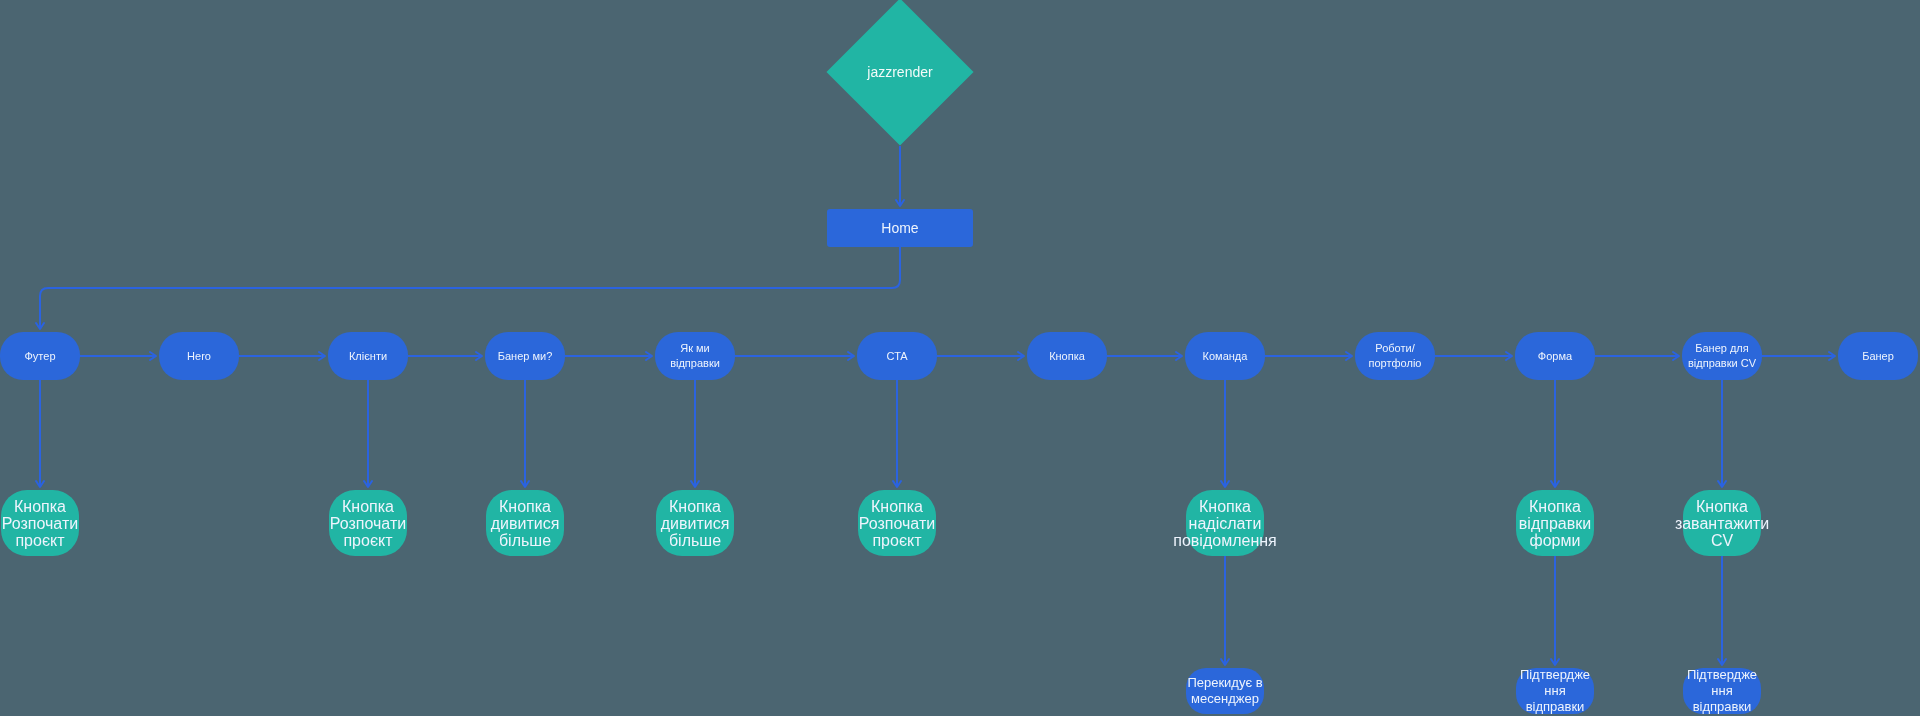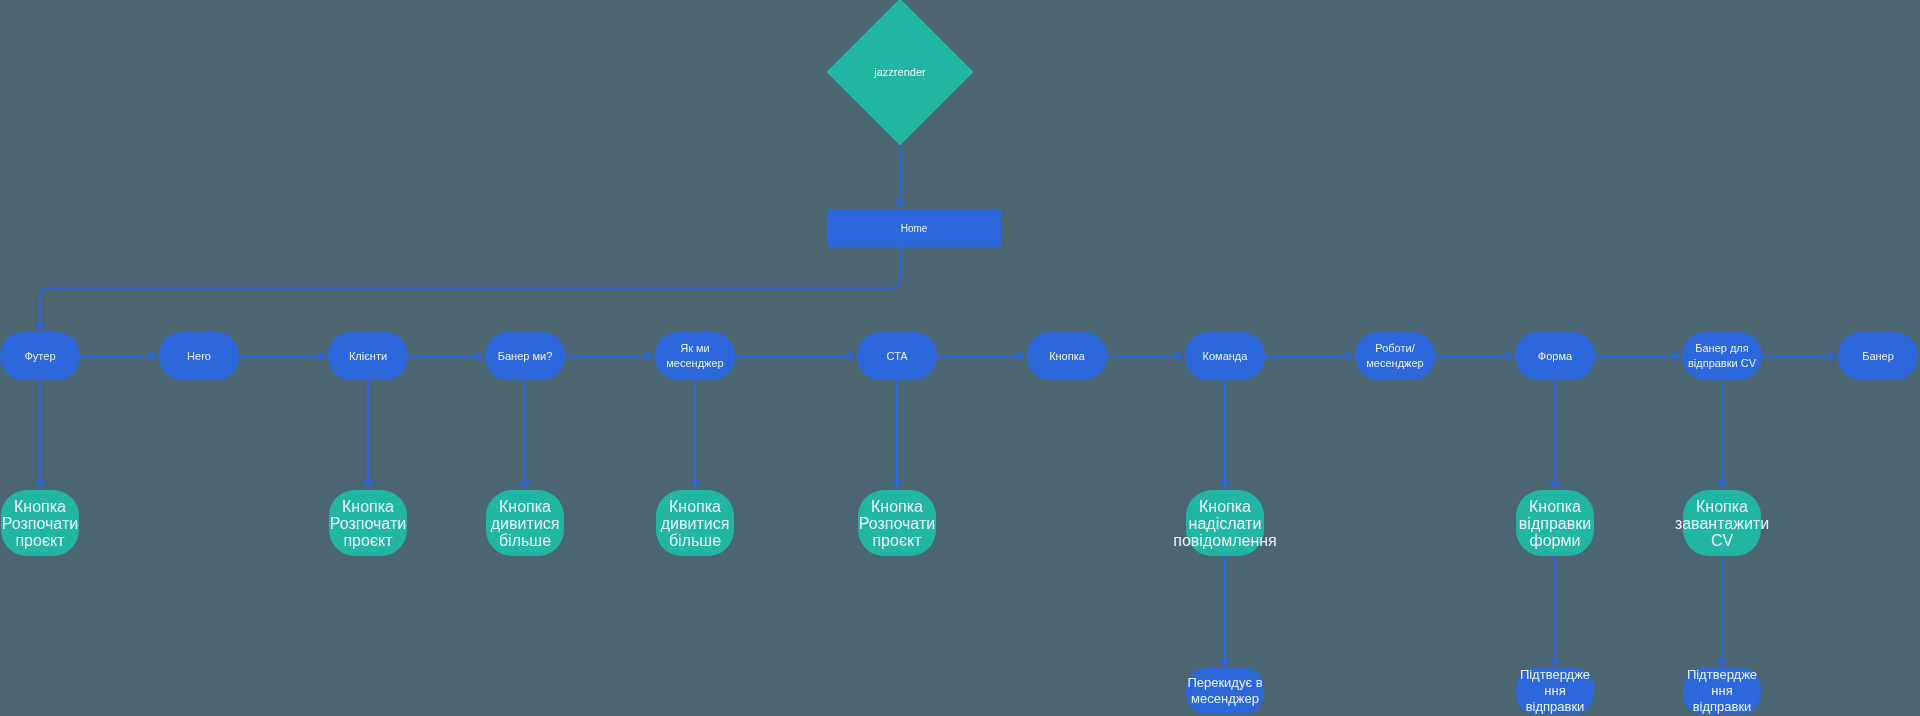--- a/index.html
+++ b/index.html
@@ -19,43 +19,43 @@
   .canvas{position:absolute;inset:0;}
   svg.edges{position:absolute;left:0;top:0;pointer-events:none;}
   .edge{fill:none;stroke:var(--line-blue);stroke-width:2;}
   .arrowhead{fill:none;stroke:var(--line-blue);stroke-width:2;stroke-linecap:round;stroke-linejoin:round;}
   .node{
     position:absolute;display:flex;align-items:center;justify-content:center;
     text-align:center;color:var(--text);white-space:pre-line;
     box-sizing:border-box;
   }
   .home{
-    left:827px;top:209px;width:174px;height:38px;border-radius:3px;
-    background:var(--node-blue);font-size:10px;
+    left:827px;top:209px;width:146px;height:38px;border-radius:3px;
+    background:var(--node-blue);font-size:14px;
   }
   .sec{
     top:332px;width:80px;height:48px;border-radius:23px;
     background:var(--node-blue);font-size:11px;line-height:15px;
   }
   .btn{
     top:490px;width:78px;height:66px;border-radius:26px;
     background:var(--teal);font-size:16px;line-height:17px;
   }
   .out{
     top:668px;width:78px;height:46px;border-radius:20px;
     background:var(--node-blue);font-size:13px;line-height:16px;
   }
   .diamond-wrap{position:absolute;left:827px;top:-1px;width:146px;height:146px;}
   .diamond-shape{
     position:absolute;left:21px;top:21px;width:104px;height:104px;
     background:var(--teal);transform:rotate(45deg);
   }
   .diamond-label{
     position:absolute;inset:0;display:flex;align-items:center;justify-content:center;
-    color:#f2fbf9;font-size:11px;
+    color:#f2fbf9;font-size:14px;
   }
 </style>
 </head>
 <body>
 
 <div class="canvas">
 
   <svg class="edges" width="1920" height="716" viewBox="0 0 1920 716">
     <defs>
       <marker id="arrow" markerUnits="userSpaceOnUse" markerWidth="12" markerHeight="12" viewBox="0 0 12 12" refX="9" refY="6" orient="auto">
@@ -100,26 +100,26 @@
 
   <div class="node home">
     <span>Home</span>
   </div>
 
   <div class="node sec" style="left:0px"><span>Футер</span></div>
   <div class="node sec" style="left:159px"><span>Hero</span></div>
   <div class="node sec" style="left:328px"><span>Клієнти</span></div>
   <div class="node sec" style="left:485px"><span>Банер ми?</span></div>
   <div class="node sec" style="left:655px"><span>Як ми
-месенджер</span></div>
+відправки</span></div>
   <div class="node sec" style="left:857px"><span>CTA</span></div>
   <div class="node sec" style="left:1027px"><span>Кнопка</span></div>
   <div class="node sec" style="left:1185px"><span>Команда</span></div>
   <div class="node sec" style="left:1355px"><span>Роботи/
-месенджер</span></div>
+портфоліо</span></div>
   <div class="node sec" style="left:1515px"><span>Форма</span></div>
   <div class="node sec" style="left:1682px"><span>Банер для
 відправки CV</span></div>
   <div class="node sec" style="left:1838px"><span>Банер</span></div>
 
   <div class="node btn" style="left:1px"><span>Кнопка
 Розпочати
 проєкт</span></div>
   <div class="node btn" style="left:329px"><span>Кнопка
 Розпочати

